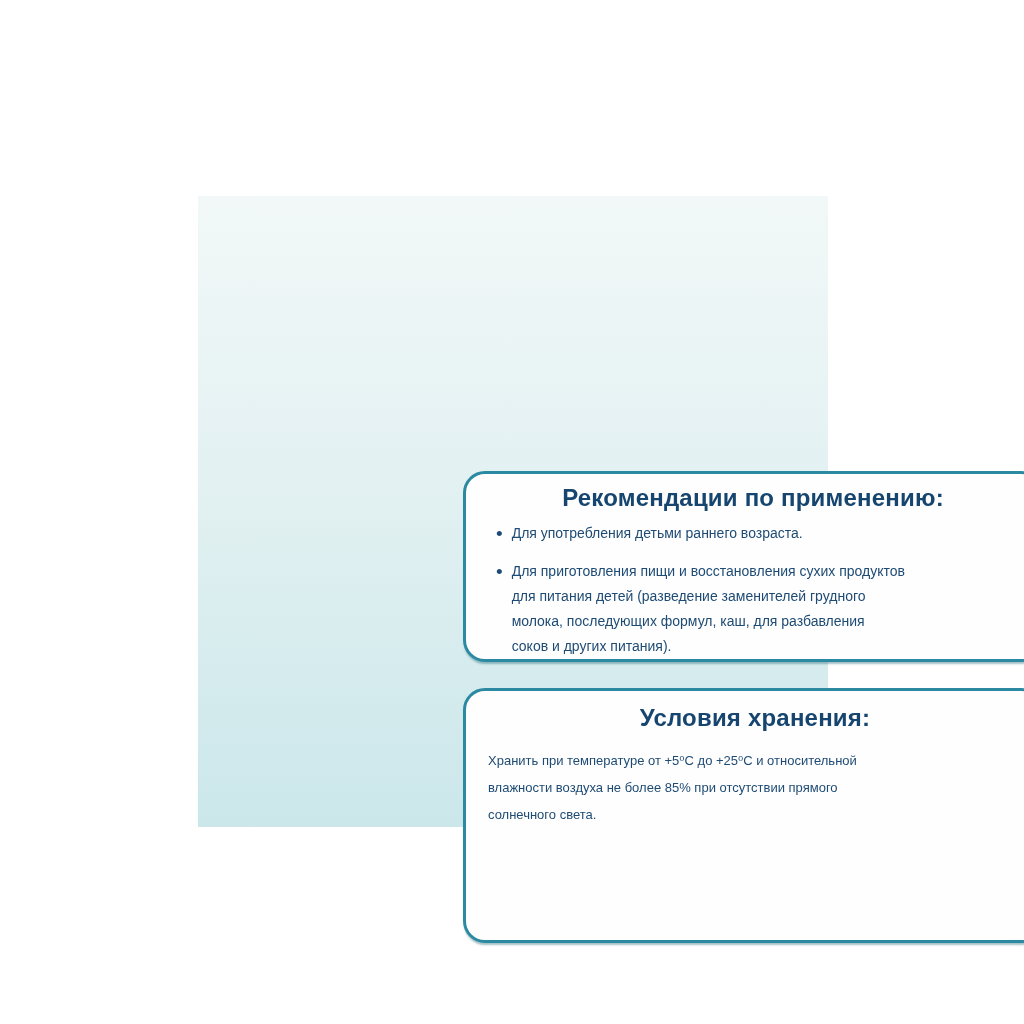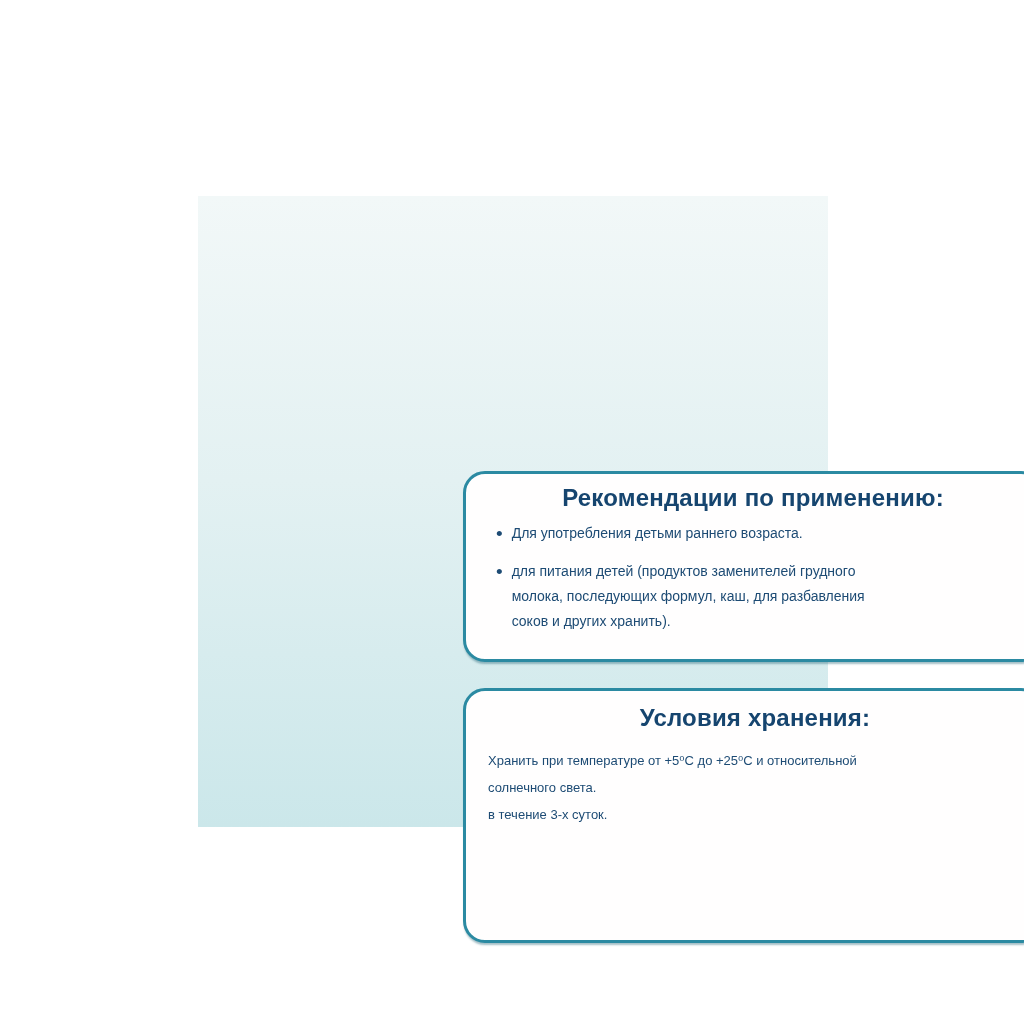--- a/index.html
+++ b/index.html
@@ -82,30 +82,31 @@
     <ul class="bullet-list">
       <li class="bullet-item">
         <span class="dot">•</span>
         <div class="bullet-text">
           <div class="line">Для употребления детьми раннего возраста.</div>
         </div>
       </li>
       <li class="bullet-item">
         <span class="dot">•</span>
         <div class="bullet-text">
-          <div class="line">для питания детей (продуктов заменителей грудного</div>
+          <div class="line">Для приготовления пищи и восстановления сухих продуктов</div>
+          <div class="line">для питания детей (разведение заменителей грудного</div>
           <div class="line">молока, последующих формул, каш, для разбавления</div>
-          <div class="line">соков и других хранить).</div>
+          <div class="line">соков и других питания).</div>
         </div>
       </li>
     </ul>
   </section>
 
   <section class="card card-storage">
     <h2 class="card-title">Условия хранения:</h2>
     <div class="storage-text">
       <div class="line">Хранить при температуре от +5⁰С до +25⁰С и относительной</div>
+      <div class="line">влажности воздуха не более 85% при отсутствии прямого</div>
       <div class="line">солнечного света.</div>
-      <div class="line">в течение 3-х суток.</div>
     </div>
   </section>
 
 </div>
 
 </body></html>

